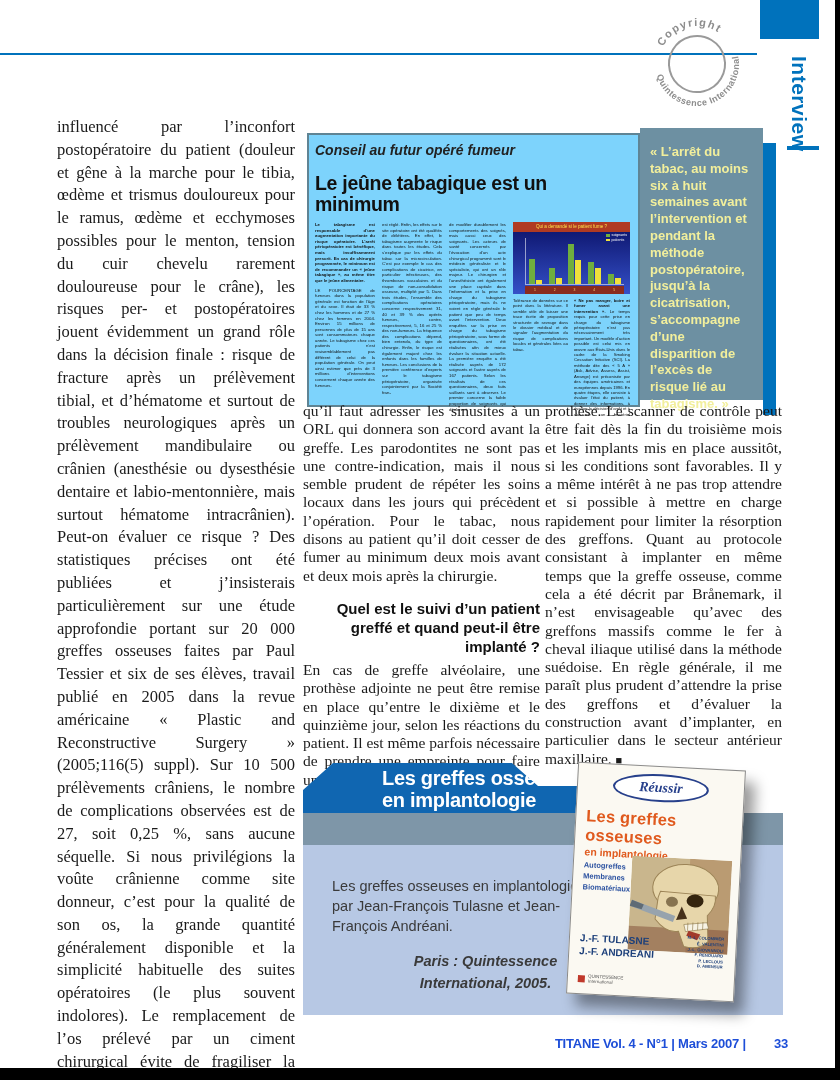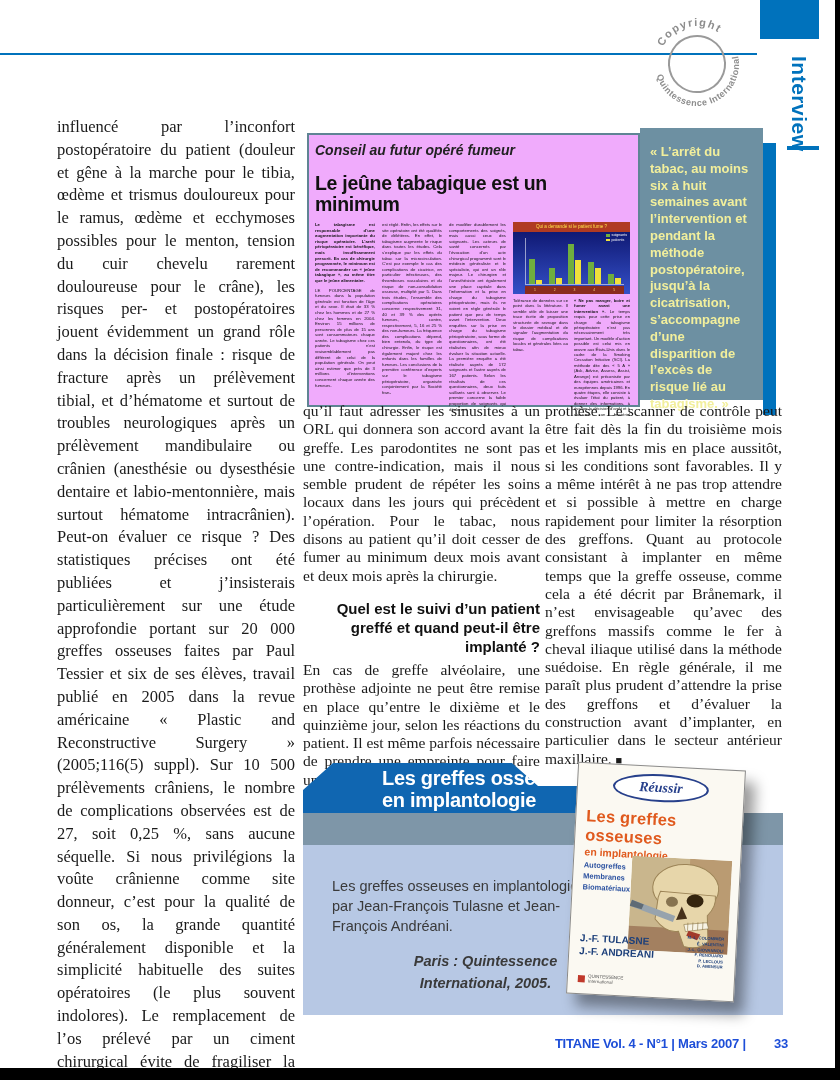--- a/index.html
+++ b/index.html
@@ -16,21 +16,21 @@
   
   .bodycol{position:absolute;text-align:justify;}
   .col-left{left:57px;top:116px;width:238px;font-size:16.5px;line-height:22.8px;}
   .col-mid{left:303px;top:402px;width:237px;font-size:15.5px;line-height:18.3px;}
   .col-right{left:545px;top:402px;width:237px;font-size:15.5px;line-height:18.3px;}
   .question{font-family:"Liberation Sans",sans-serif;font-weight:bold;font-size:15px;
      line-height:19px;text-align:right;margin:14px 0 5px 0;color:#111;}
   .end-mark{font-size:11px;}
   
   .advice{position:absolute;left:307px;top:133px;width:317px;height:256px;
-     border:2px solid #5f8494;background:#f0abfc;padding:8px 6px 6px 6px;box-sizing:content-box;}
+     border:2px solid #5f8494;background:#7dd3fc;padding:8px 6px 6px 6px;box-sizing:content-box;}
   .advice-kicker{font-family:"Liberation Sans",sans-serif;font-style:italic;font-weight:bold;
      font-size:14px;color:#222;line-height:15px;}
   .advice-title{font-family:"Liberation Sans",sans-serif;font-weight:900;font-size:19.5px;
      color:#111;line-height:21px;margin-top:15px;letter-spacing:-.3px;}
   .advice-body{display:flex;gap:7px;margin-top:7px;}
   .icol{font-family:"Liberation Sans",sans-serif;font-size:4.3px;line-height:5.6px;
      text-align:justify;color:#111;height:196px;overflow:hidden;}
   .icol.c1{width:60px;} .icol.c2{width:60px;} .icol.c3{width:57px;}
   .intro-bold{font-weight:bold;margin-bottom:4px;}
   .iright{width:117px;}

